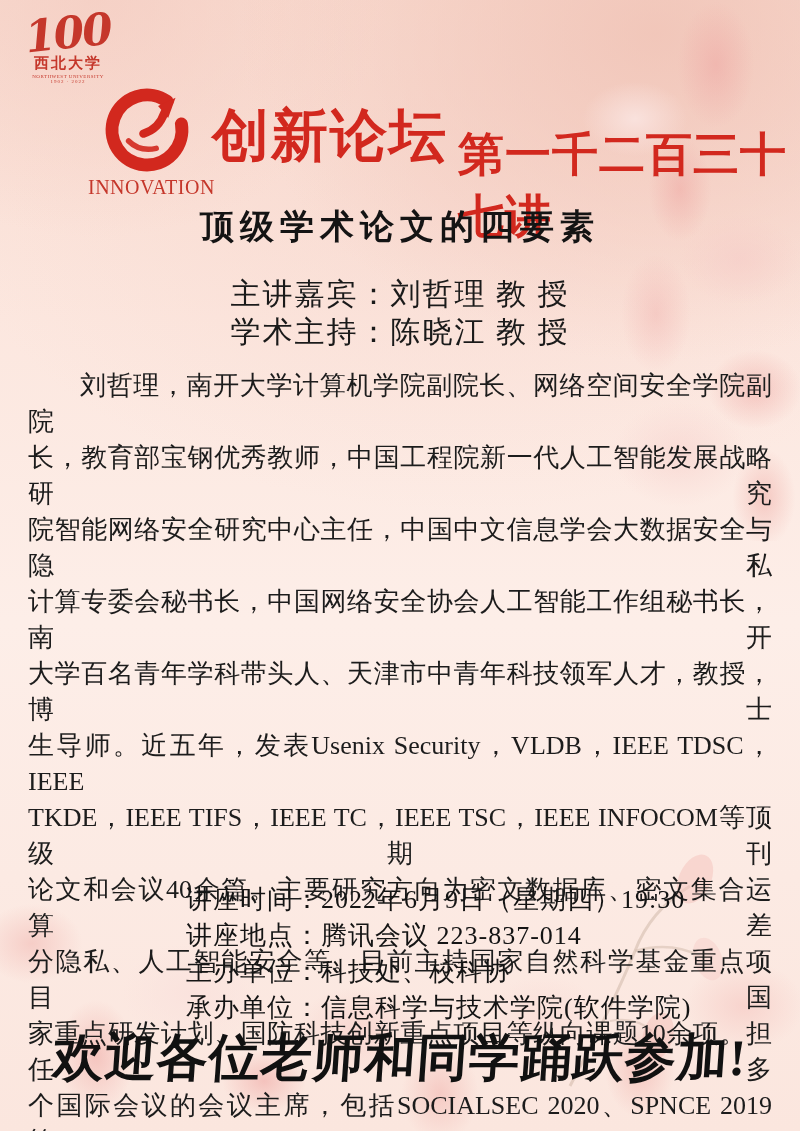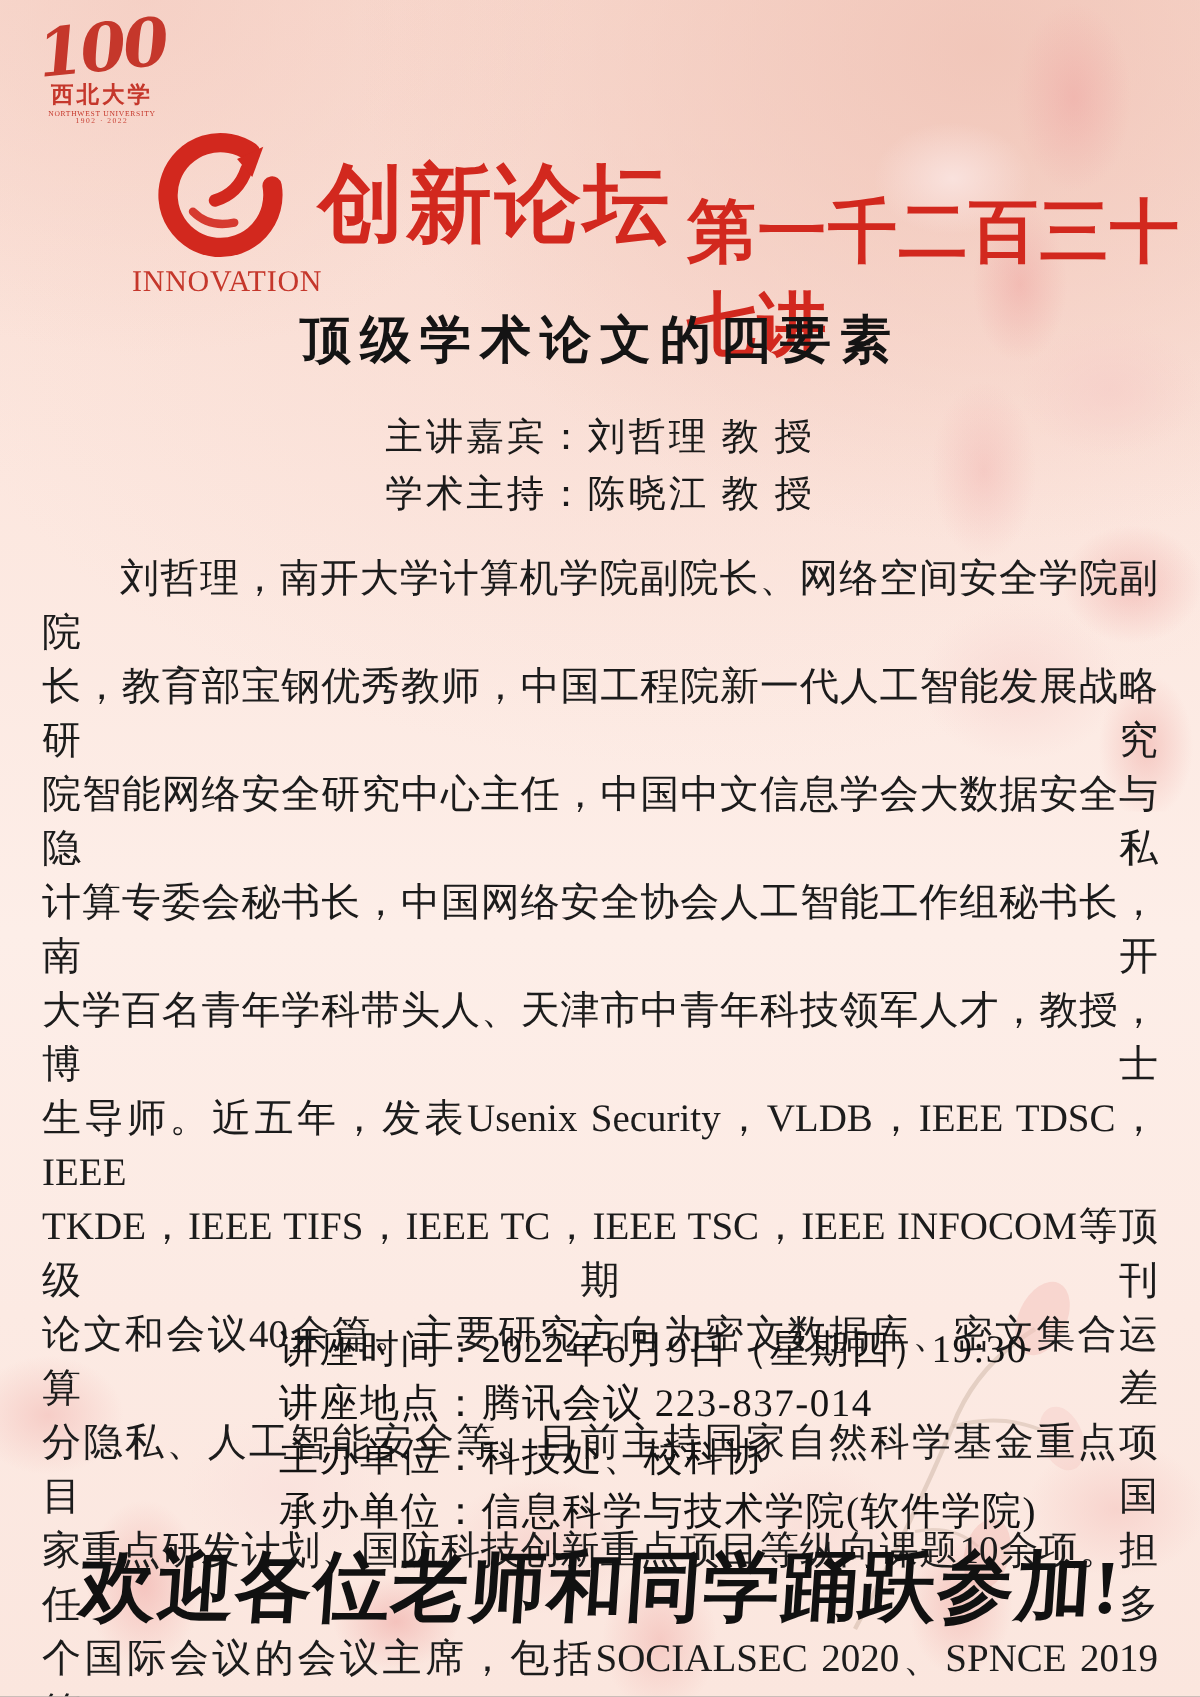--- a/index.html
+++ b/index.html
@@ -73,21 +73,21 @@
   .forum-session {
     position:absolute; left:458px; top:124px;
     font-size:46px; font-weight:900; color:#d2281e; letter-spacing:1px;
     font-family:"Liberation Sans","DejaVu Sans",sans-serif;
   }
   
   .lecture-title {
     position:absolute; left:0; top:204px; width:100%;
     text-align:center; font-size:34px; font-weight:600; letter-spacing:6px; color:#141414;
   }
-  .speaker-line { position:absolute; left:0; width:100%; text-align:center; font-size:25px; letter-spacing:2px; color:#1a1a1a; }
+  .speaker-line { position:absolute; left:0; width:100%; text-align:center; font-size:30px; letter-spacing:2px; color:#1a1a1a; }
   .speaker-line.s1 { top:274px; }
   .speaker-line.s2 { top:312px; }
   
   .bio { position:absolute; left:28px; right:28px; top:368px; font-size:26px; color:#1c1c1c; }
   .bio .line { line-height:36px; text-align:justify; text-align-last:justify; }
   .bio .line.indent { text-indent:2em; }
   
   .details { position:absolute; left:186px; top:882px; font-size:26px; color:#141414; }
   .details .row { line-height:36px; letter-spacing:1px; }
   .details .val.bold { font-weight:normal; }

